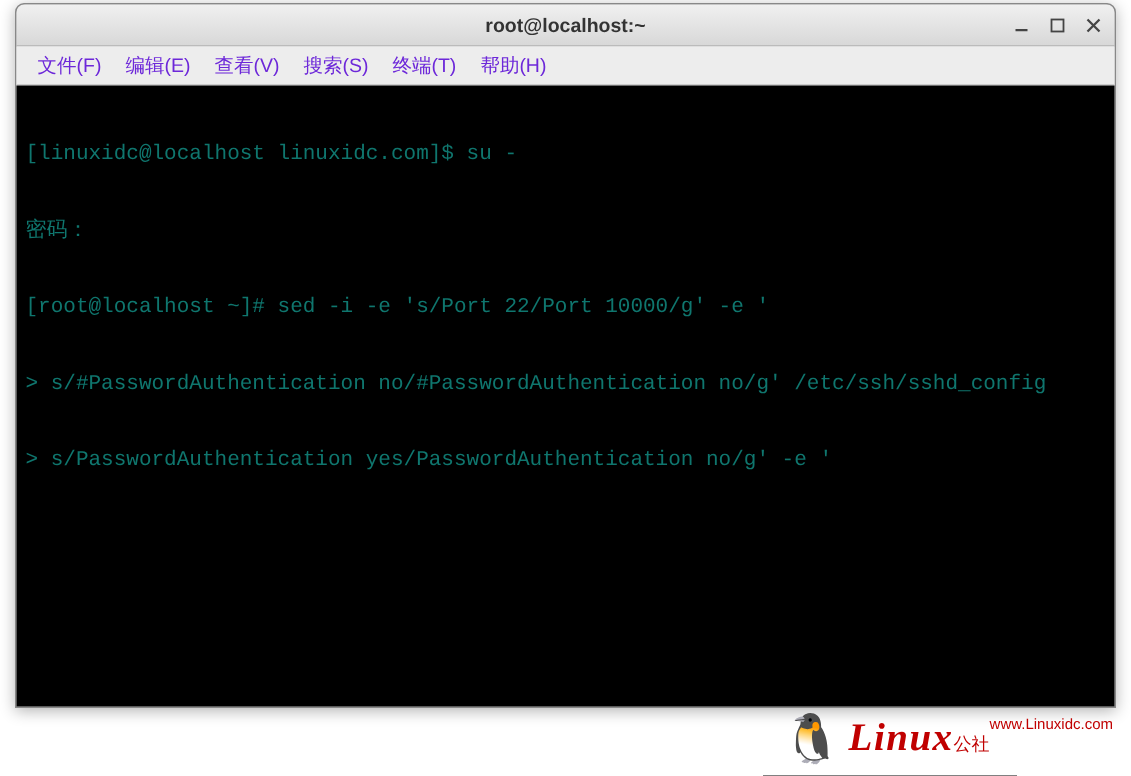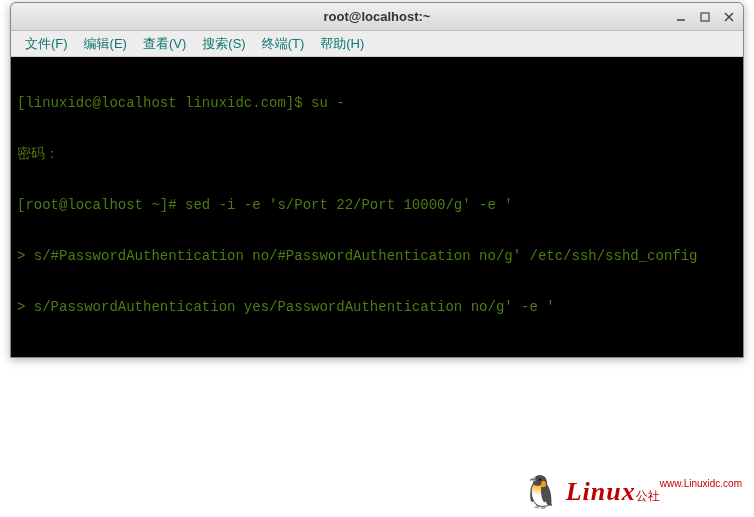--- a/index.html
+++ b/index.html
@@ -13,21 +13,21 @@
       background: #ffffff;
       font-family: sans-serif;
       position: relative;
       overflow: hidden;
     }
     .window {
       position: absolute;
       top: 2px;
       left: 10px;
       width: 734px;
-      height: 356px;
+      height: 470px;
       background: #e8e8e8;
       border: 1px solid #888;
       border-radius: 6px 6px 0 0;
       box-shadow: 0 2px 10px rgba(0,0,0,0.3);
       display: flex;
       flex-direction: column;
     }
     .titlebar {
       height: 28px;
       background: linear-gradient(to bottom, #f0f0f0, #d8d8d8);
@@ -63,27 +63,27 @@
       height: 26px;
       background: #ededed;
       display: flex;
       align-items: center;
       padding: 0 6px;
       border-bottom: 1px solid #ccc;
     }
     .menu-item {
       padding: 3px 8px;
       font-size: 13px;
-      color: #0f766e;
+      color: #6d28d9;
       cursor: pointer;
     }
     .terminal {
       flex: 1;
       background: #000000;
-      color: #4d7c0f;
+      color: #0f766e;
       font-family: "Courier New", monospace;
       font-size: 14px;
       line-height: 17px;
       padding: 4px 6px;
       overflow: hidden;
       white-space: pre-wrap;
       word-break: break-all;
     }
     .terminal-line {
       display: block;

